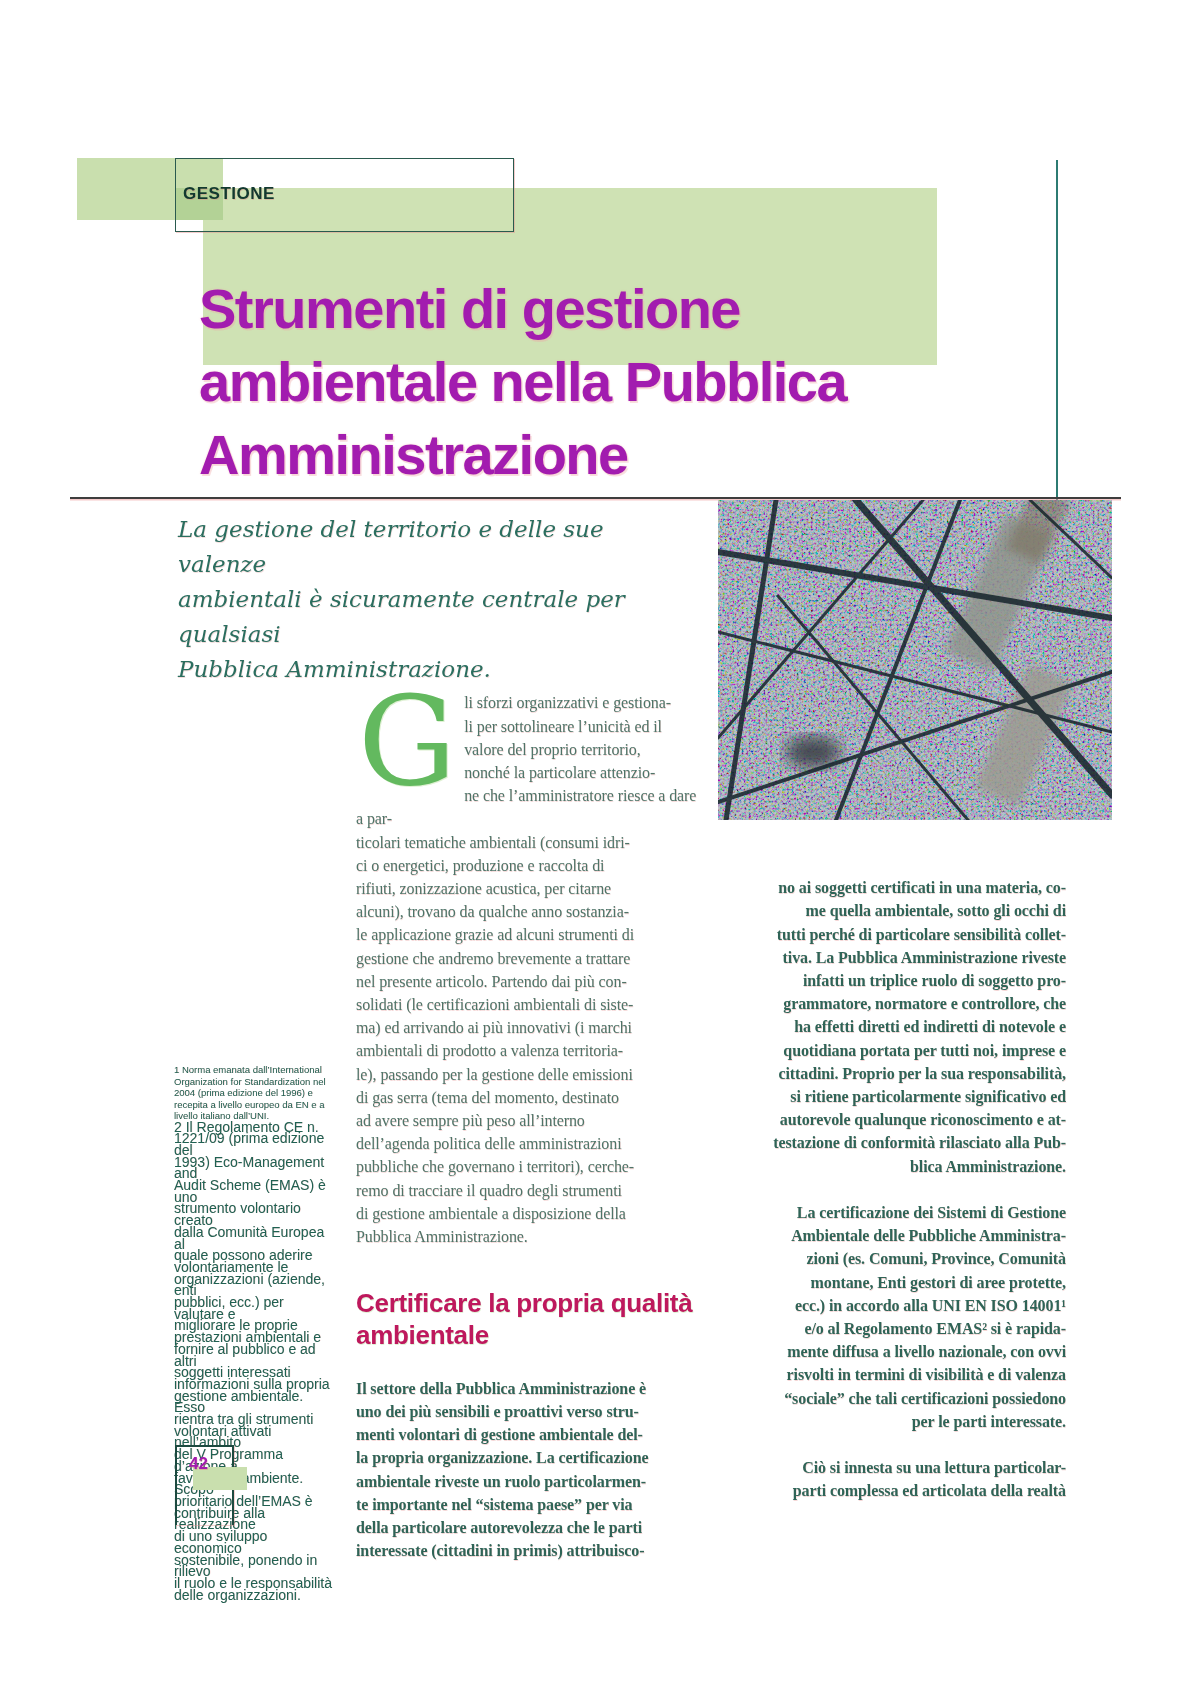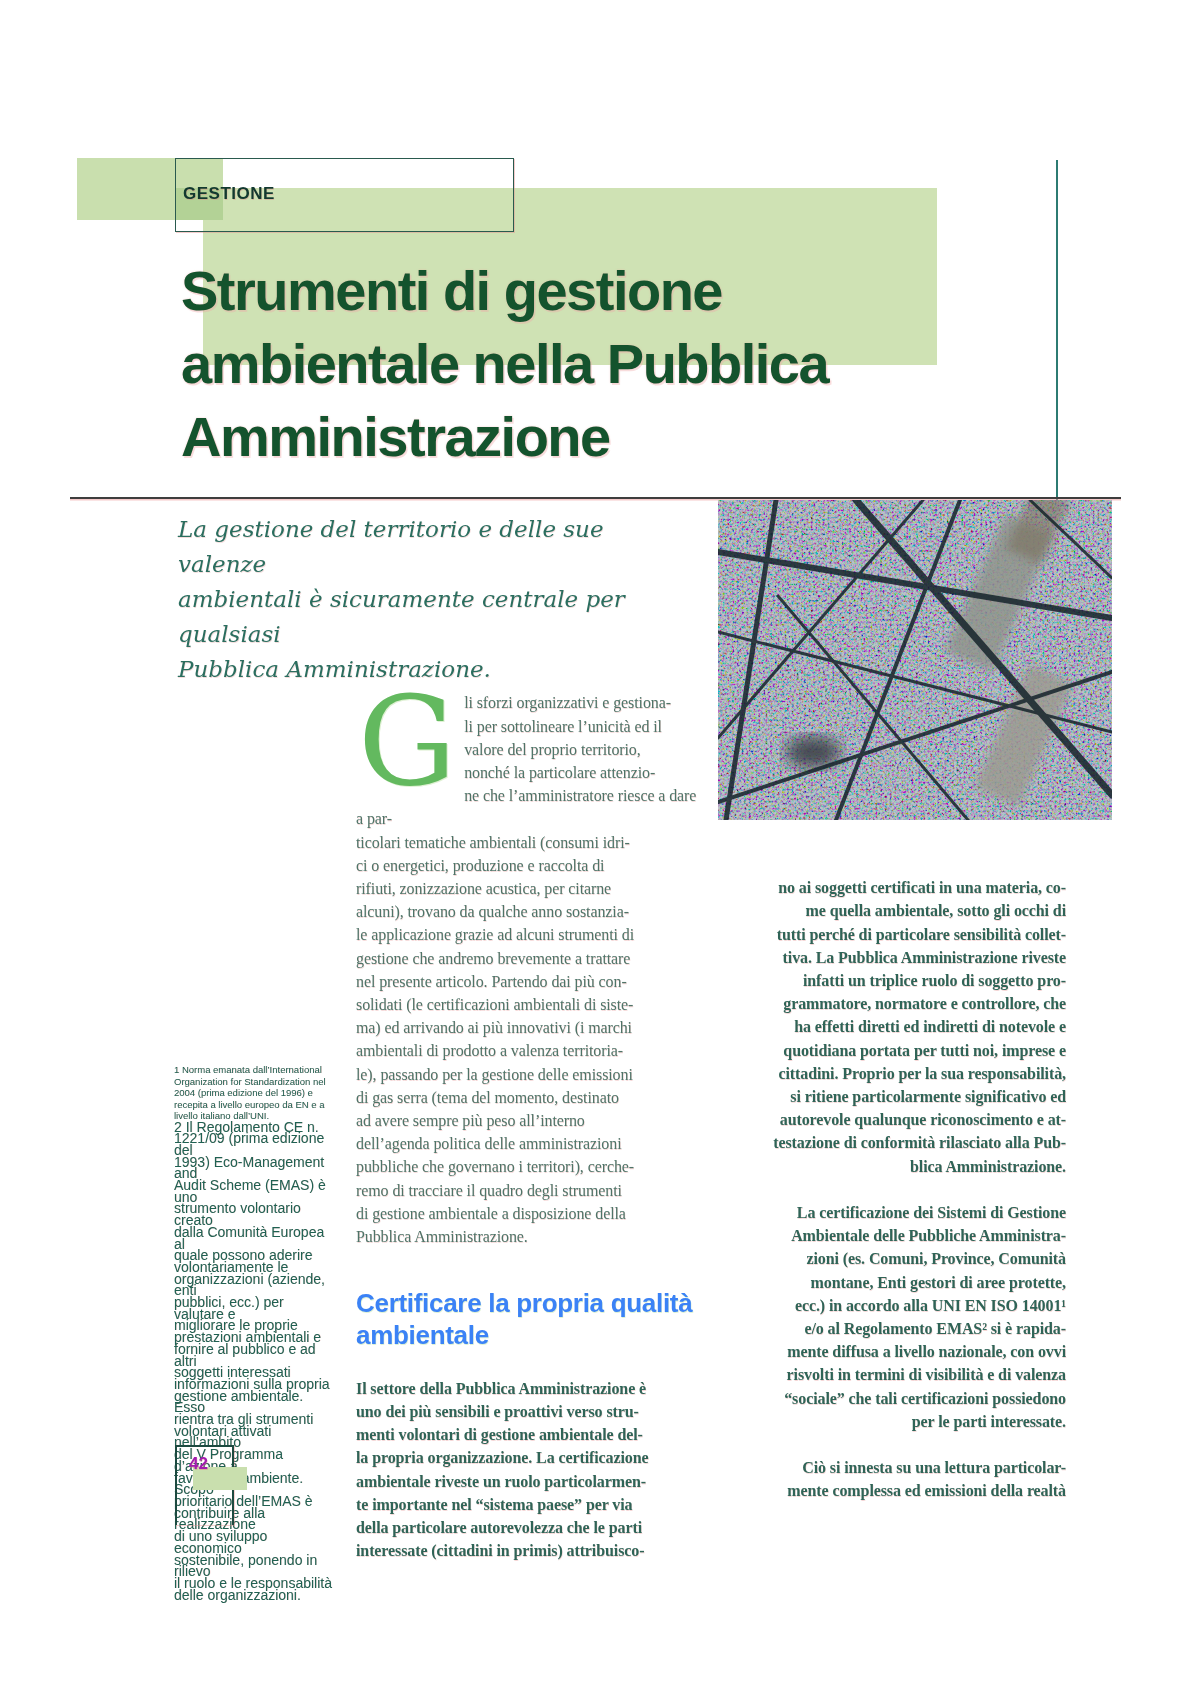--- a/index.html
+++ b/index.html
@@ -10,23 +10,23 @@
   .box-small{position:absolute;left:77px;top:158px;width:146px;height:62px;background:#c9dfae;}
   .big-green{position:absolute;left:203px;top:188px;width:734px;height:177px;background:#cfe2b4;}
   .kicker-patch{position:absolute;left:175px;top:188px;width:48px;height:32px;background:#b3d296;}
   .kicker-border{position:absolute;left:175px;top:158px;width:337px;height:72px;
                  border:1.5px solid #2a5a4e;box-shadow:1px 1px 0 rgba(230,140,140,.45);}
   .kicker{position:absolute;left:183px;top:184px;font-family:"Liberation Sans",sans-serif;
           font-weight:bold;font-size:17px;letter-spacing:.5px;color:#12392f;
           text-shadow:.6px .6px 0 rgba(220,130,130,.4);}
   .vline{position:absolute;left:1056px;top:160px;width:2px;height:340px;background:#2c7b72;}
 
-  .title{position:absolute;left:181px;top:254px;margin:0;width:860px;
+  .title{position:absolute;left:181px;top:254px;margin:18px;width:860px;
          font-family:"Liberation Sans","DejaVu Sans",sans-serif;font-weight:bold;
-         font-size:56px;line-height:73px;letter-spacing:-1.5px;color:#14532d;
+         font-size:56px;line-height:73px;letter-spacing:-1.5px;color:#a21caf;
          white-space:pre-line;text-shadow:0 0 2px rgba(238,160,160,.55),1.5px 1.5px 0 rgba(238,170,170,.35);}
 
   .rule{position:absolute;left:70px;top:497px;width:1051px;height:2px;background:#3e3e3e;
         box-shadow:0 1.5px 0 rgba(235,150,150,.5);}
 
   .intro{position:absolute;left:178px;top:512px;margin:0;width:500px;
          font-family:"DejaVu Serif","Liberation Serif",serif;font-style:italic;
          font-size:23px;line-height:35px;color:#2b6e5f;white-space:pre-line;
          text-shadow:.6px .6px 0 rgba(220,140,140,.3);}
 
@@ -38,21 +38,21 @@
   .col p{margin:0;white-space:pre-line;}
   .col-left{left:356px;top:645px;width:345px;}
   .col-right{left:716px;top:853px;width:350px;text-align:right;}
   .para-light{color:#4f7468;text-shadow:.5px .5px 0 rgba(225,140,140,.35);}
   .para-heavy{color:#2f6457;font-weight:bold;text-shadow:.5px .5px 0 rgba(225,140,140,.35);}
   .dropcap{float:left;font-family:"DejaVu Serif",serif;font-size:123px;line-height:.78;
            height:93px;color:#63b95f;margin:3px 8px 0 2px;
            text-shadow:1px 1px 0 rgba(200,230,180,.6);}
   .subhead{margin:16px 0 2px 0;font-family:"Liberation Sans","DejaVu Sans",sans-serif;
            font-weight:bold;font-size:26px;line-height:32px;letter-spacing:-.3px;
-           color:#3b82f6;white-space:pre-line;text-shadow:.5px .5px 0 rgba(190,230,170,.5);}
+           color:#be185d;white-space:pre-line;text-shadow:.5px .5px 0 rgba(190,230,170,.5);}
 
   .sidenotes{position:absolute;left:163px;top:1064px;width:160px;
              font-family:"Liberation Sans","DejaVu Sans",sans-serif;color:#1f6152;
              text-shadow:.4px .4px 0 rgba(225,140,140,.4);margin-left:11px;}
   .sidenotes p{margin:0;white-space:pre-line;}
   .note1{font-size:9.5px;line-height:11.5px;}
   .note2{font-size:14px;line-height:11.7px;}
 
   .footer-box{position:absolute;left:175px;top:1445px;width:55px;height:78px;
               border-top:2px solid #1d4a40;border-left:2px solid #1d4a40;border-right:2px solid #1d4a40;
@@ -176,21 +176,21 @@
 Ambientale delle Pubbliche Amministra-
 zioni (es. Comuni, Province, Comunità
 montane, Enti gestori di aree protette,
 ecc.) in accordo alla UNI EN ISO 14001¹
 e/o al Regolamento EMAS²  si è rapida-
 mente diffusa a livello nazionale, con ovvi
 risvolti in termini di visibilità e di valenza
 “sociale” che tali certificazioni possiedono
 per le parti interessate.</p>
     <p class="para-heavy">Ciò si innesta su una lettura particolar-
-mente complessa ed emissioni della realtà</p>
+parti complessa ed articolata della realtà</p>
   </div>
 
   <aside class="sidenotes">
     <p class="note1">1 Norma emanata dall’International
 Organization for Standardization nel
 2004 (prima edizione del 1996) e
 recepita a livello europeo da EN e a
 livello italiano dall’UNI.</p>
     <p class="note2">2 Il Regolamento CE n.
 1221/09 (prima edizione del

